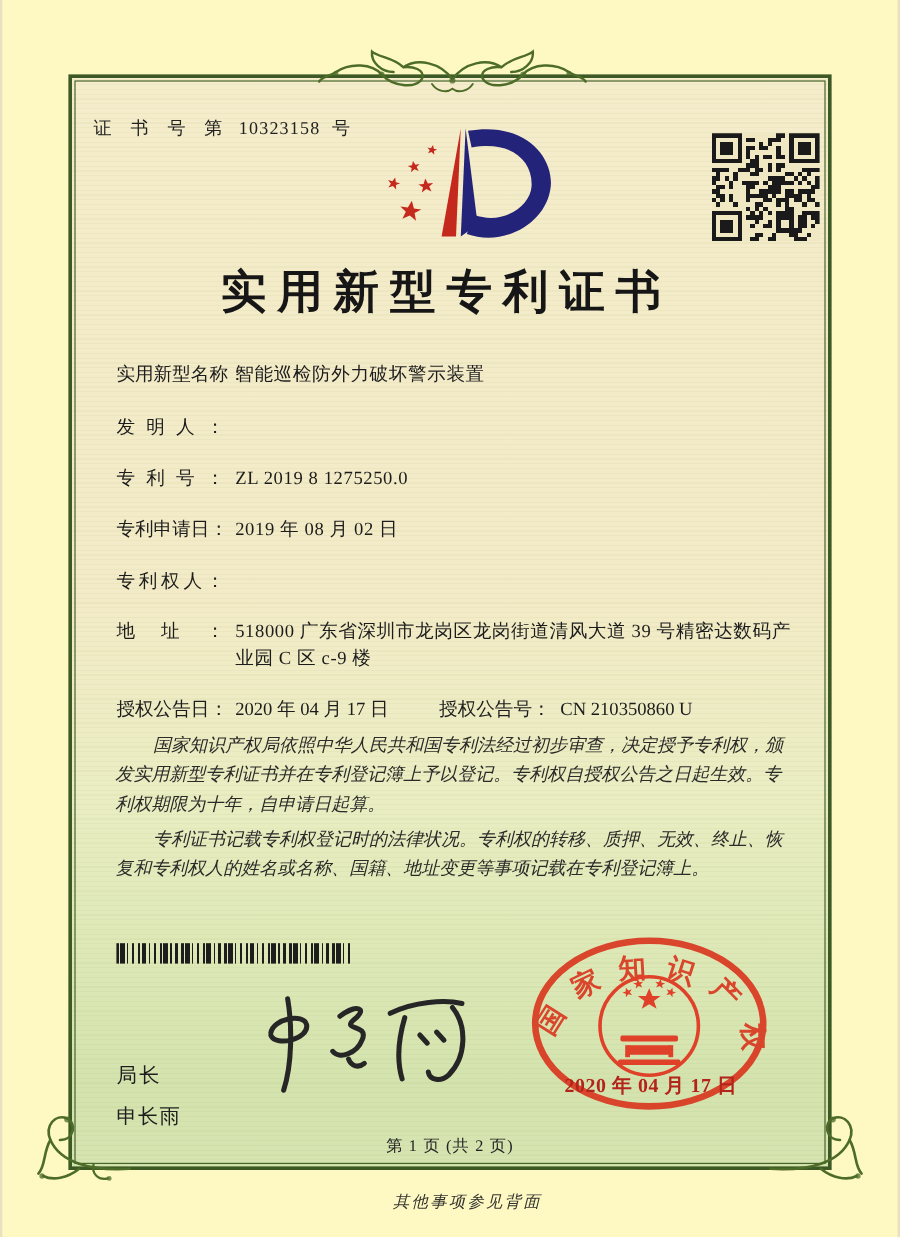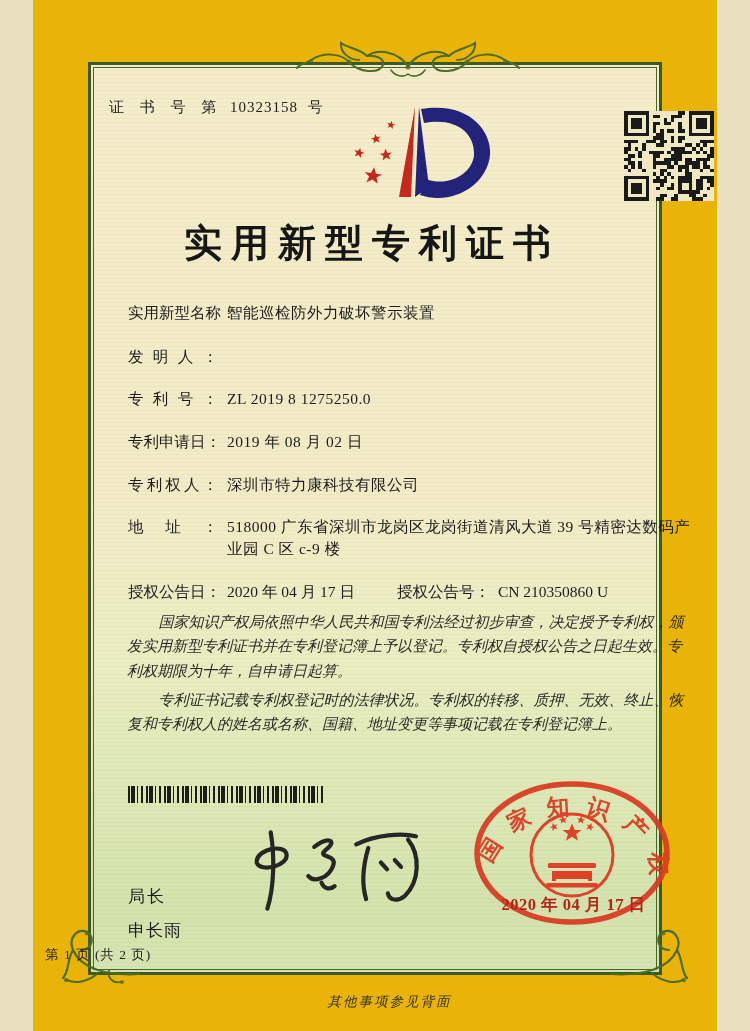--- a/index.html
+++ b/index.html
@@ -1,21 +1,21 @@
 <!DOCTYPE html>
 <html><head>
 <meta charset="utf-8">
 <style>
   * { box-sizing: border-box; margin: 0; padding: 0; }
   html,body { background:#e8e0bf; }
   .page {
     position: relative;
-    width: 684px; height: 1031px;
+    width: 746px; height: 1031px;
     margin: 0 auto;
-    background: #eab308;
+    background: #fef9c3;
     font-family: "Liberation Serif", "DejaVu Serif", serif;
     color: #1c1c1c;
     overflow: hidden;
   }
   
   .inner-bg {
     position: absolute; left:55px; top:62px; right:55px; bottom:56px;
     background: linear-gradient(180deg,#f4ecca 0%,#f3ebc7 48%,#eaedc2 66%,#ddE8b6 80%,#d4e3ae 92%,#d6e4b1 100%);
   }
   .inner-bg::after {
@@ -75,21 +75,21 @@
   .signatory .name { display:block; letter-spacing:1px; }
 
   .signature { position:absolute; left:208px; top:822px; transform:rotate(-2deg); }
 
   .seal { position:absolute; left:436px; top:779px; opacity:.93; }
   .seal-date {
     position:absolute; left:438px; top:894px; width:205px; text-align:center;
     color:#b3241a; font-size:16.5px; font-weight:bold; letter-spacing:.5px;
   }
 
-  .pagination { position:absolute; left:0; right:0; top:946px; font-size:13.5px; color:#222; letter-spacing:1px;margin-left:12px; }
+  .pagination { position:absolute; left:0; right:0; top:946px; text-align:center; font-size:13.5px; color:#222; letter-spacing:1px; }
   .back-note  { position:absolute; left:0; right:0; top:993px; text-align:center; font-size:13.5px; font-style:italic; color:#33332f; letter-spacing:2px;padding-left:29px; }
 
   svg .stroke { fill:none; stroke:currentColor; stroke-linecap:round; }
 </style>
 </head>
 <body>
 
 <svg width="0" height="0" style="position:absolute">
   <defs>
     <polygon id="st" points="0,-10 2.9,-3.1 10,-3.1 4.2,1.2 6.5,8.1 0,4 -6.5,8.1 -4.2,1.2 -10,-3.1 -2.9,-3.1"></polygon>
@@ -391,21 +391,20 @@
     <div class="frow">
       <span class="flabel">专利号：</span>
       <span class="fvalue">ZL 2019 8 1275250.0</span>
     </div>
     <div class="frow">
       <span class="flabel">专利申请日：</span>
       <span class="fvalue">2019 年 08 月 02 日</span>
     </div>
     <div class="frow">
       <span class="flabel">专利权人：</span>
-      <span class="fvalue">深圳市特力康科技有限公司</span>
     </div>
     <div class="frow">
       <span class="flabel">地址：</span>
       <span class="fvalue">518000 广东省深圳市龙岗区龙岗街道清风大道 39 号精密达数码产业园 C 区 c-9 楼</span>
     </div>
     <div class="frow">
       <span class="flabel">授权公告日：</span>
       <span>2020 年 04 月 17 日</span>
       <span class="fgroup2">
         <span class="flabel2">授权公告号：</span>

